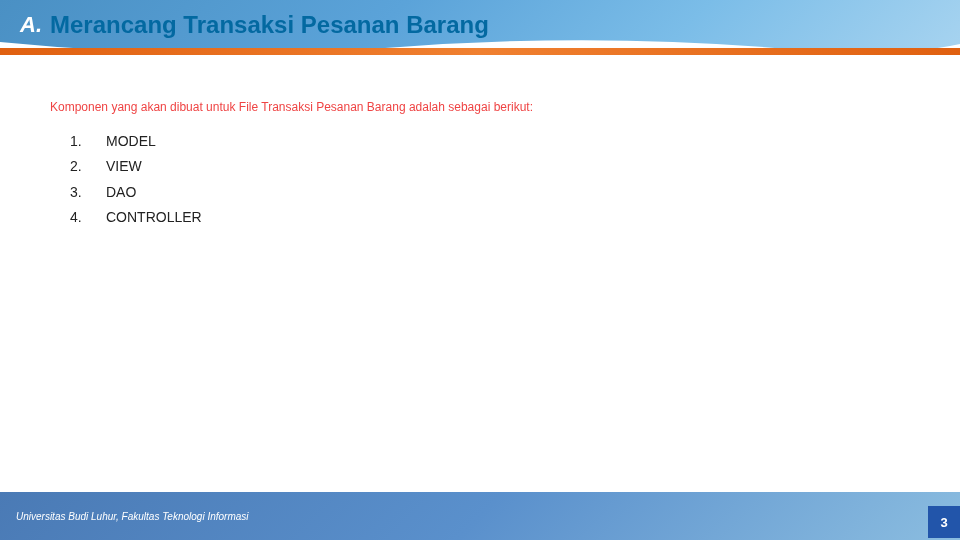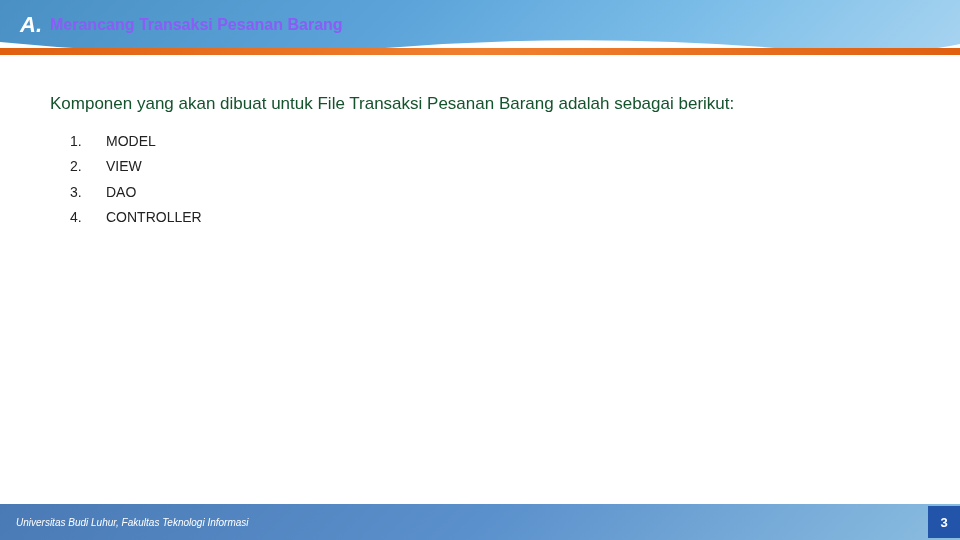--- a/index.html
+++ b/index.html
@@ -70,40 +70,41 @@
 
     .title-letter {
       font-size: 22px;
       font-weight: bold;
       color: #ffffff;
       margin-right: 8px;
       font-style: italic;
     }
 
     .title-text {
-      font-size: 16px;
+      font-size: 24px;
       font-weight: bold;
-      color: #8b5cf6;
+      color: #0369a1;
     }
 
     
     .content-area {
       position: absolute;
       top: 70px;
       left: 30px;
       right: 30px;
       bottom: 50px;
       padding: 20px 20px;
     }
 
     .intro-text {
-      font-size: 17px;
-      color: #14532d;
+      font-size: 12px;
+      color: #ef4444;
       margin-bottom: 12px;
       line-height: 1.6;
+      margin-top: 8px;
     }
 
     .list-container {
       padding-left: 20px;
     }
 
     .list-item {
       font-size: 14px;
       color: #222222;
       line-height: 1.8;
@@ -116,21 +117,21 @@
       min-width: 20px;
       font-weight: normal;
     }
 
     
     .footer {
       position: absolute;
       bottom: 0;
       left: 0;
       width: 100%;
-      height: 36px;
+      height: 48px;
       background: linear-gradient(135deg, #4a7ab5 0%, #5a90cc 50%, #8bbde0 100%);
       display: flex;
       align-items: center;
       justify-content: space-between;
       padding: 0 16px;
       z-index: 10;
     }
 
     .footer-text {
       font-size: 10px;

